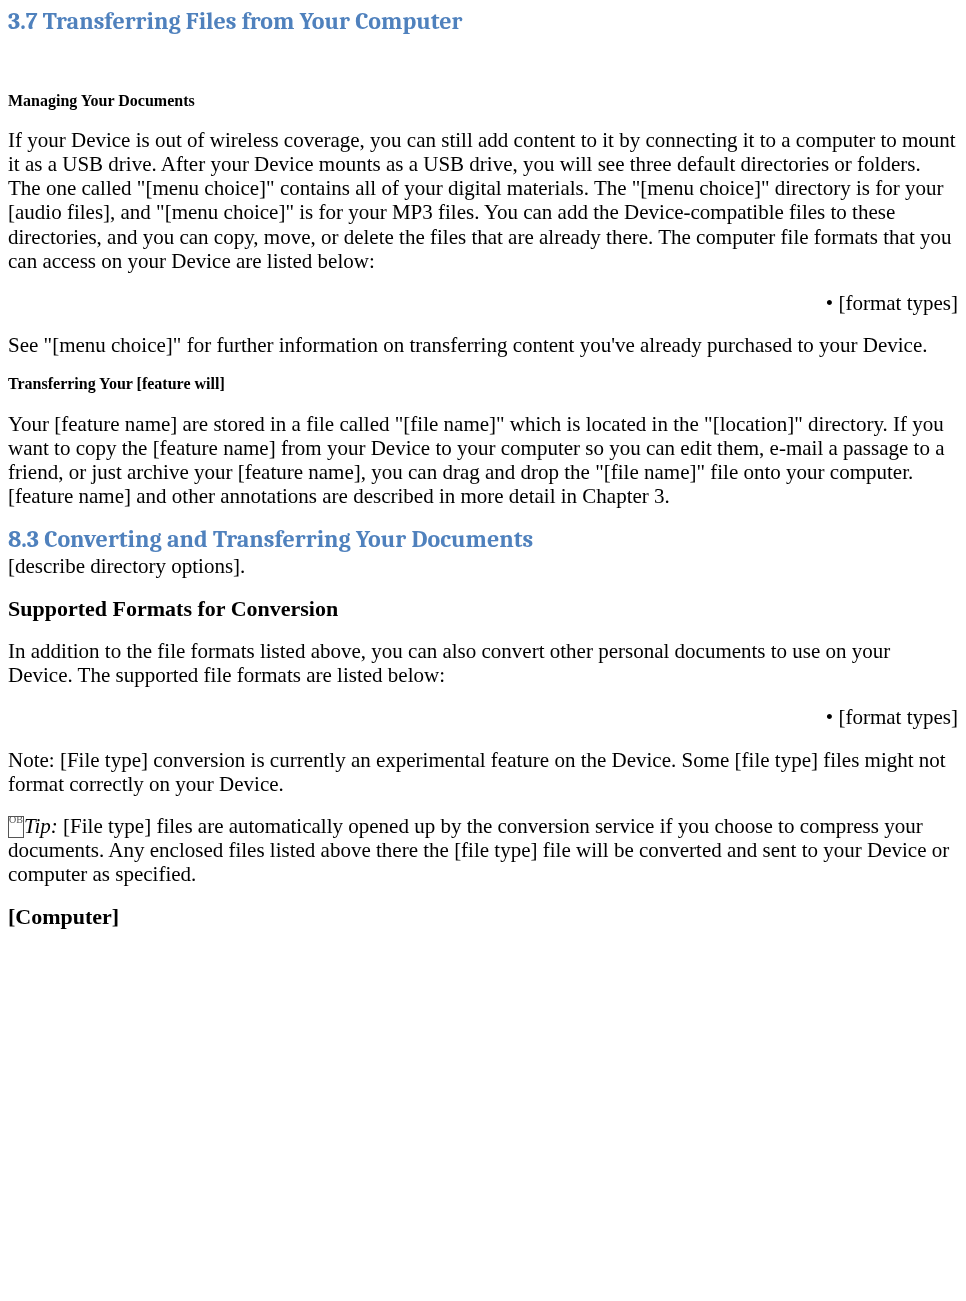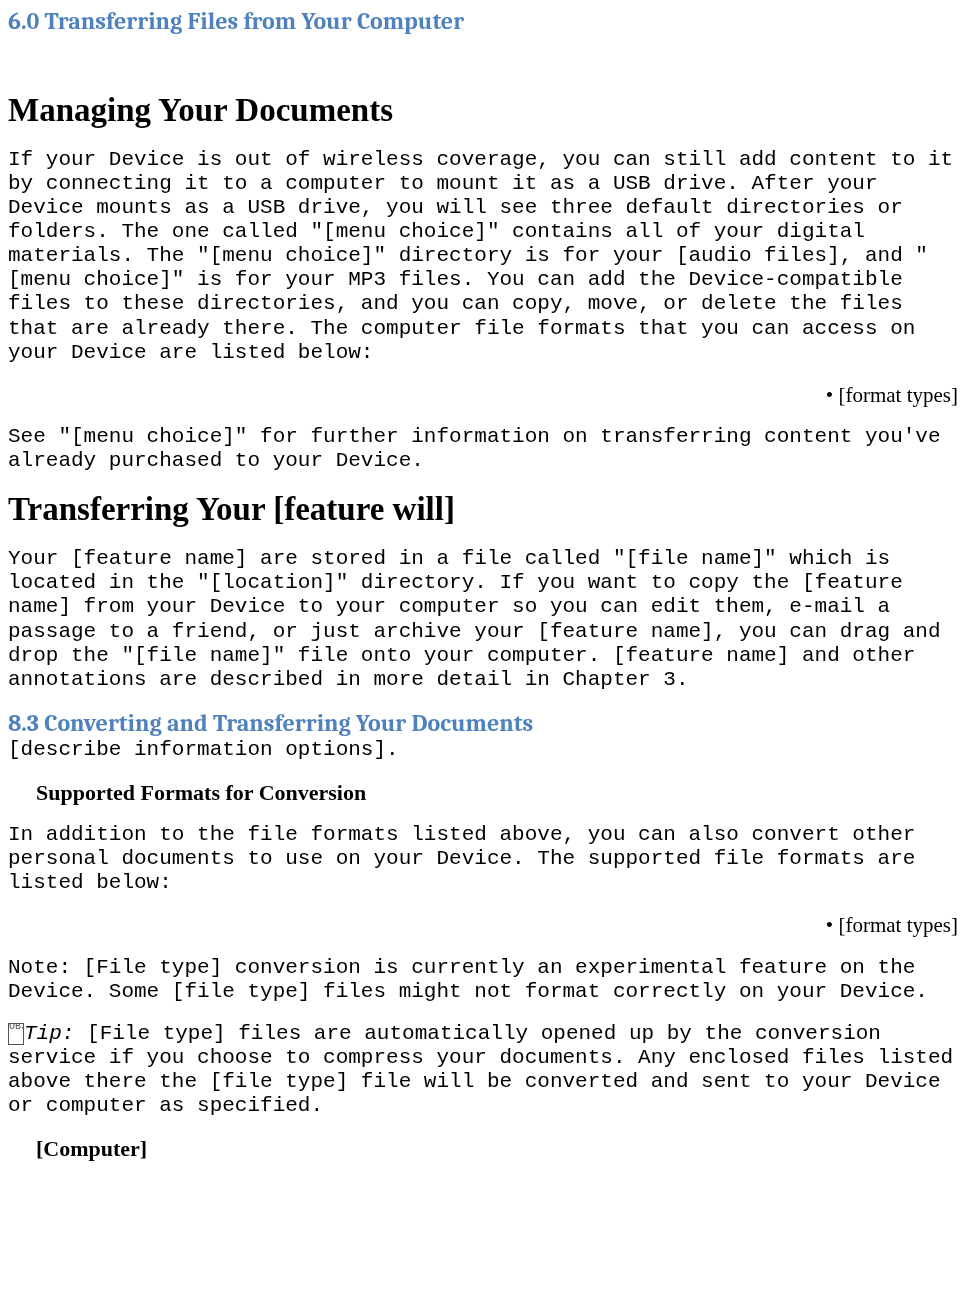--- a/index.html
+++ b/index.html
@@ -18,30 +18,28 @@
     font-weight: bold;
     color: #4f81bd;
     font-size: 24px;
     margin: 0 0 28px 0;
   }
   .section-heading.tight {
     margin: 17px 0 0 0;
   }
   .sub-heading {
     font-weight: bold;
-    font-size: 33px;
+    font-size: 16px;
     margin: 0 0 18px 0;
   }
   .sub-heading.small {
     font-size: 22px;
-    margin-left: 28px;
   }
   p.body {
     margin: 0 0 18px 0;
-    font-family: Liberation Mono, monospace;
   }
   .bullet-row {
     padding-left: 60px;
     margin: 0 0 18px 0;
     text-align: right;
   }
   .tip-icon {
     display: inline-block;
     width: 14px;
     height: 20px;
@@ -52,38 +50,38 @@
     overflow: hidden;
     color: #555;
     text-align: left;
   }
   .italic { font-style: italic; }
   .gap-big { height: 28px; }
 </style>
 </head>
 <body>
 
-<div class="section-heading">6.0 Transferring Files from Your Computer</div>
+<div class="section-heading">3.7 Transferring Files from Your Computer</div>
 
 <div class="gap-big"></div>
 
 <div class="sub-heading">Managing Your Documents</div>
 
 <p class="body">If your Device is out of wireless coverage, you can still add content to it by connecting it to a computer to mount it as a USB drive. After your Device mounts as a USB drive, you will see three default directories or folders. The one called "[menu choice]" contains all of your digital materials. The "[menu choice]" directory is for your [audio files], and "[menu choice]" is for your MP3 files. You can add the Device-compatible files to these directories, and you can copy, move, or delete the files that are already there. The computer file formats that you can access on your Device are listed below:</p>
 
 <div class="bullet-row">• [format types]</div>
 
 <p class="body">See "[menu choice]" for further information on transferring content you've already purchased to your Device.</p>
 
 <div class="sub-heading">Transferring Your [feature will]</div>
 
 <p class="body">Your [feature name] are stored in a file called "[file name]" which is located in the "[location]" directory. If you want to copy the [feature name] from your Device to your computer so you can edit them, e-mail a passage to a friend, or just archive your [feature name], you can drag and drop the "[file name]" file onto your computer. [feature name] and other annotations are described in more detail in Chapter 3.</p>
 
 <div class="section-heading tight">8.3 Converting and Transferring Your Documents</div>
-<p class="body" style="margin-top:0;">[describe information options].</p>
+<p class="body" style="margin-top:0;">[describe directory options].</p>
 
 <div class="sub-heading small">Supported Formats for Conversion</div>
 
 <p class="body">In addition to the file formats listed above, you can also convert other personal documents to use on your Device. The supported file formats are listed below:</p>
 
 <div class="bullet-row">• [format types]</div>
 
 <p class="body">Note: [File type] conversion is currently an experimental feature on the Device. Some [file type] files might not format correctly on your Device.</p>
 
 <p class="body"><span class="tip-icon">OBJ</span><span class="italic">Tip:</span><span> [File type] files are automatically opened up by the conversion service if you choose to compress your documents. Any enclosed files listed above there the [file type] file will be converted and sent to your Device or computer as specified.</span></p>

